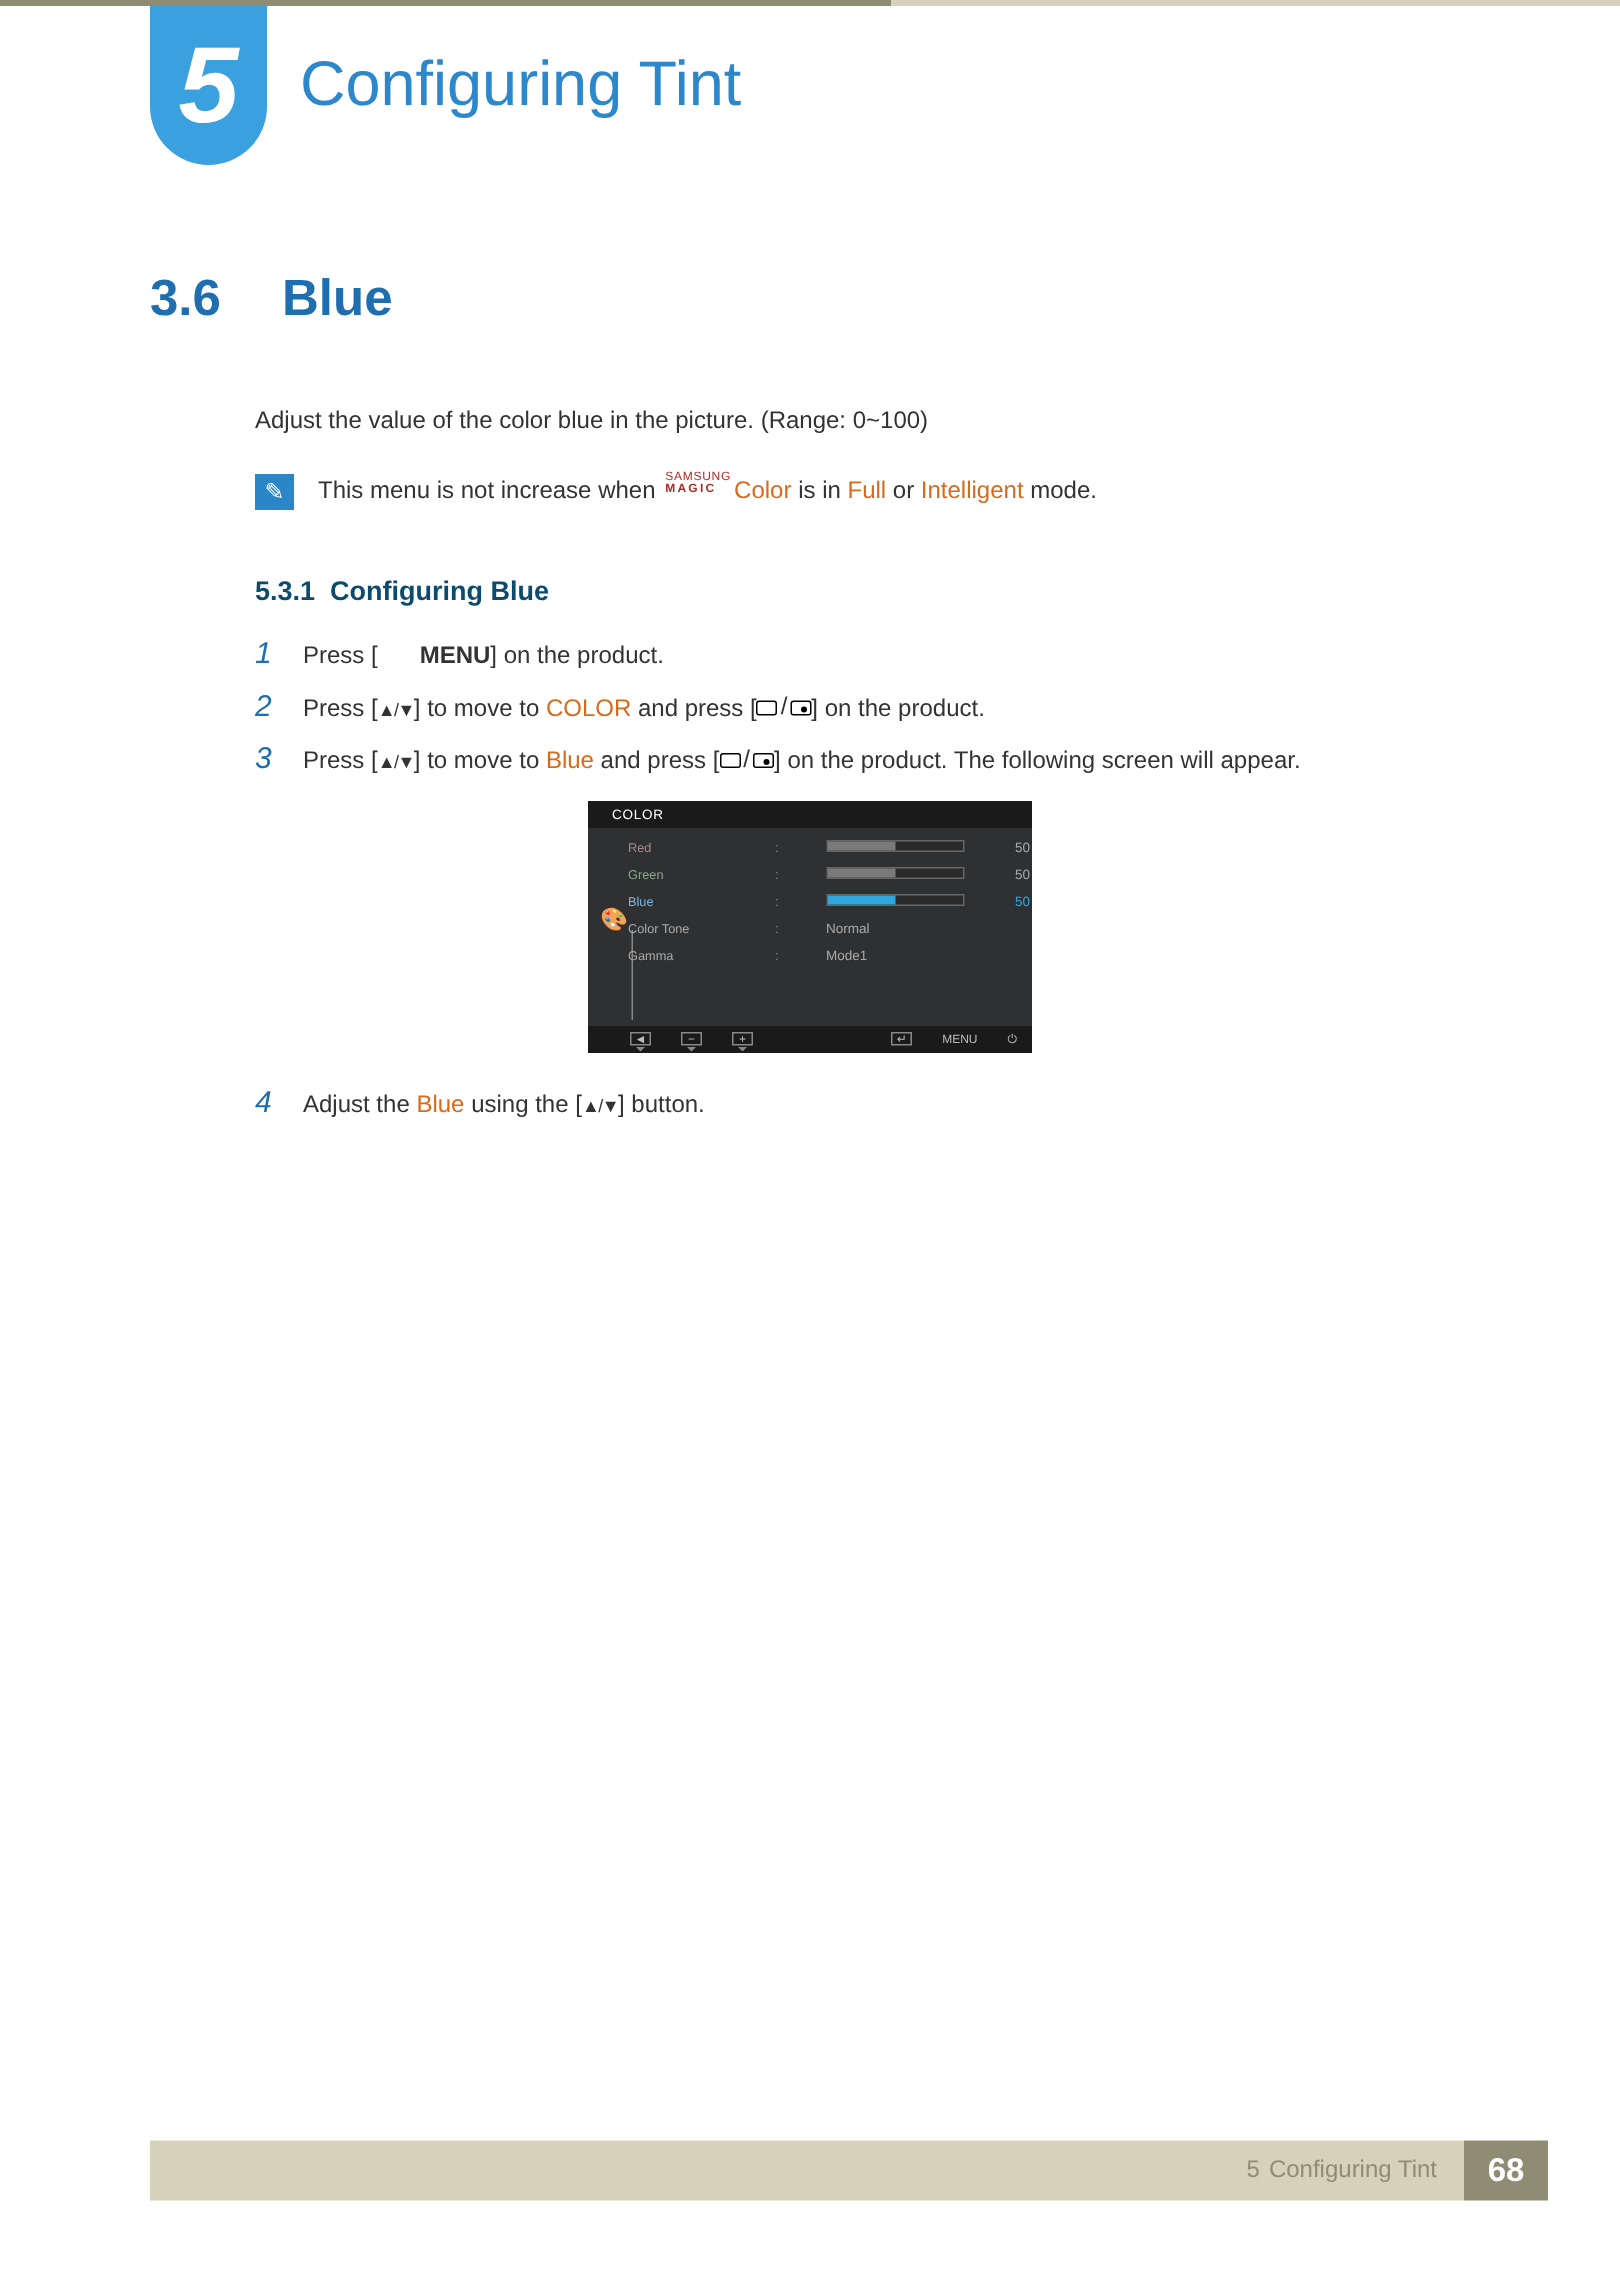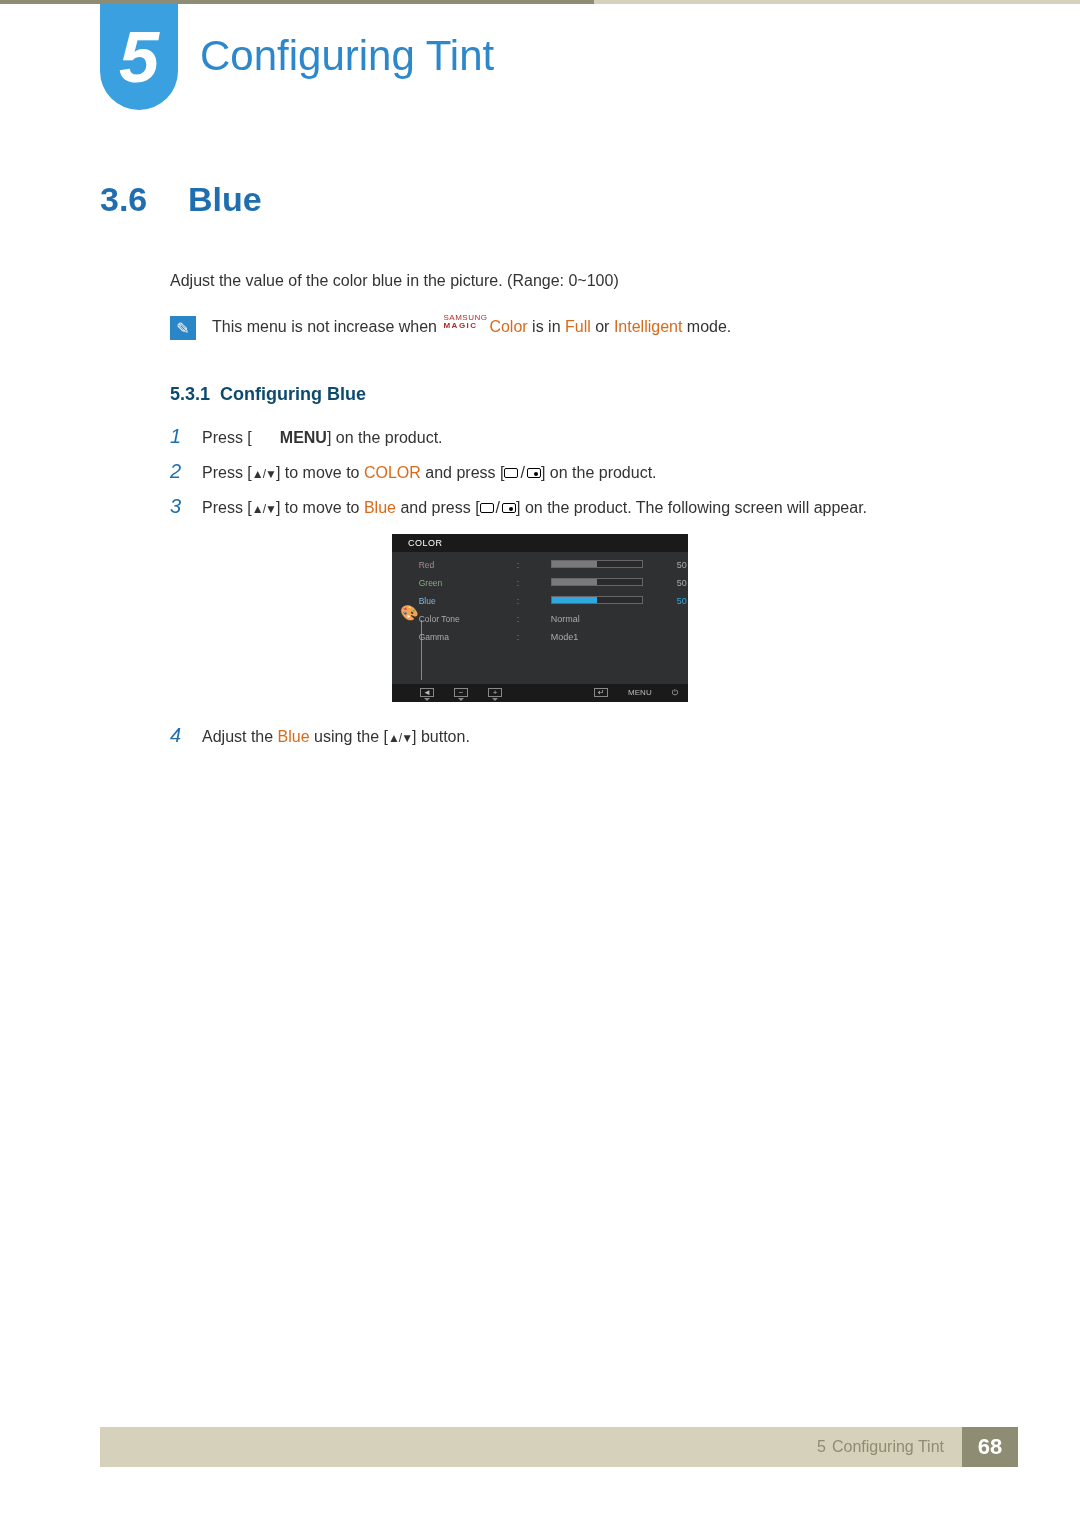--- a/index.html
+++ b/index.html
@@ -293,21 +293,21 @@
     border-left: 3px solid transparent;
     border-right: 3px solid transparent;
     border-top: 3px solid #888;
   }
 
   
   .page-footer {
     position: absolute;
     bottom: 60px;
     left: 100px;
-    right: 62px;
+    right: 48px;
     height: 40px;
     display: flex;
   }
   .page-footer .bar1 {
     flex: 1;
     background: #d6d1ba;
     display: flex;
     align-items: center;
     justify-content: flex-end;
     padding-right: 18px;

